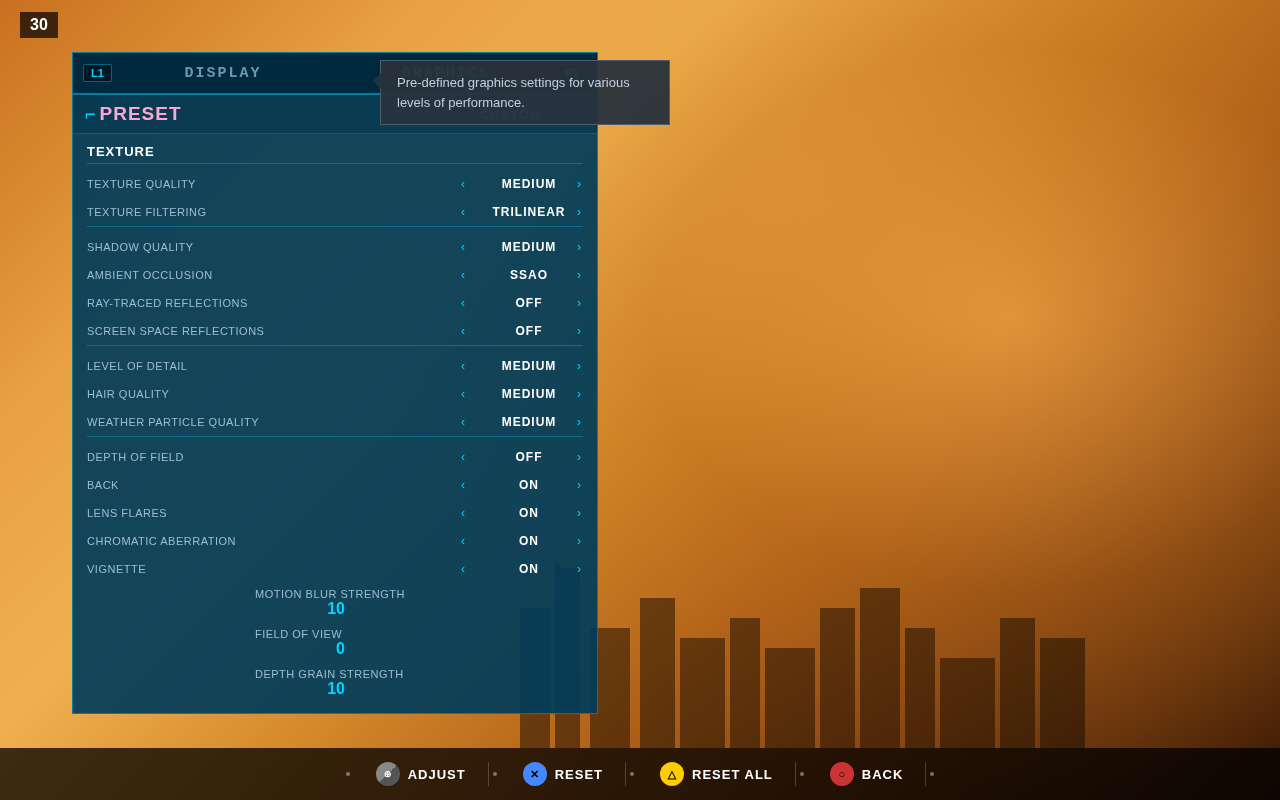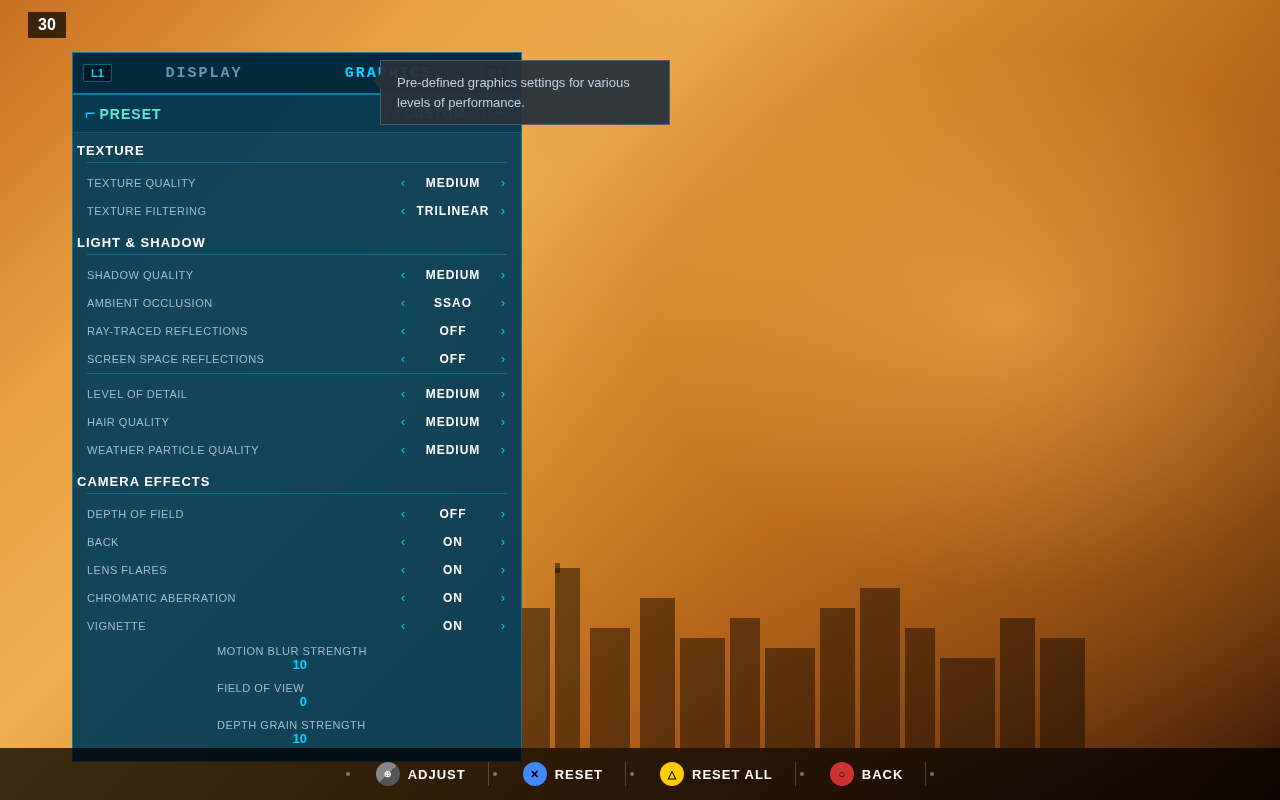--- a/index.html
+++ b/index.html
@@ -27,34 +27,34 @@
       top: 0;
       width: 900px;
       height: 800px;
       background: radial-gradient(ellipse at 70% 40%, rgba(255,180,80,0.6) 0%, rgba(200,120,30,0.3) 40%, transparent 70%);
       z-index: 1;
     }
 
     #frame-number {
       position: absolute;
       top: 12px;
-      left: 28px;
+      left: 20px;
       background: rgba(0,0,0,0.7);
       color: white;
       font-size: 16px;
       font-weight: bold;
       padding: 4px 10px;
       z-index: 10;
     }
 
     #settings-panel {
       position: absolute;
       top: 52px;
       left: 72px;
-      width: 450px;
+      width: 526px;
       background: rgba(0, 60, 90, 0.92);
       border: 1px solid rgba(0, 180, 220, 0.5);
       z-index: 10;
       padding-bottom: 10px;
     }
 
     
     #tab-bar {
       display: flex;
       align-items: center;
@@ -99,22 +99,22 @@
       position: relative;
     }
 
     .preset-bracket {
       color: #00d4ff;
       font-size: 18px;
       margin-right: 4px;
     }
 
     .preset-label {
-      color: #5eead4;
-      font-size: 14px;
+      color: #f9a8d4;
+      font-size: 19px;
       font-weight: bold;
       letter-spacing: 1px;
       flex: 1;
     }
 
     .preset-value {
       color: #00d4ff;
       font-size: 13px;
       font-weight: bold;
       letter-spacing: 1px;
@@ -151,21 +151,21 @@
     }
 
     .tooltip-text {
       color: #c0d0e0;
       font-size: 13px;
       line-height: 1.5;
     }
 
     
     .section-header {
-      padding: 10px 14px 4px 4px;
+      padding: 10px 14px 4px 14px;
       color: white;
       font-size: 13px;
       font-weight: bold;
       letter-spacing: 1px;
     }
 
     .section-divider {
       height: 1px;
       background: rgba(0,180,220,0.4);
       margin: 0 14px 6px 14px;
@@ -192,20 +192,21 @@
       gap: 6px;
     }
 
     .setting-value {
       color: white;
       font-size: 12px;
       font-weight: bold;
       letter-spacing: 1px;
       min-width: 80px;
       text-align: center;
+      margin-left: 16px;
     }
 
     .chevron-btn {
       color: #00d4ff;
       font-size: 12px;
       cursor: pointer;
       padding: 2px;
     }
 
     
@@ -234,21 +235,21 @@
     }
 
     .slider-fill {
       height: 100%;
       background: #00d4ff;
       border-radius: 2px;
     }
 
     .slider-value {
       color: #00d4ff;
-      font-size: 13px;
+      font-size: 16px;
       font-weight: bold;
       min-width: 20px;
       text-align: right;
     }
 
     
     #bottom-bar {
       position: absolute;
       bottom: 0;
       left: 0;
@@ -386,21 +387,20 @@
 
   <div class="setting-row">
     <span class="setting-name">TEXTURE FILTERING</span>
     <div class="setting-control">
       <span class="chevron-btn">‹</span>
       <span class="setting-value">TRILINEAR</span>
       <span class="chevron-btn">›</span>
     </div>
   </div>
 
-  <div class="section-header">LIGHT &amp; SHADOW</div>
   <div class="section-divider"></div>
 
   <div class="setting-row">
     <span class="setting-name">SHADOW QUALITY</span>
     <div class="setting-control">
       <span class="chevron-btn">‹</span>
       <span class="setting-value">MEDIUM</span>
       <span class="chevron-btn">›</span>
     </div>
   </div>
@@ -454,21 +454,20 @@
 
   <div class="setting-row">
     <span class="setting-name">WEATHER PARTICLE QUALITY</span>
     <div class="setting-control">
       <span class="chevron-btn">‹</span>
       <span class="setting-value">MEDIUM</span>
       <span class="chevron-btn">›</span>
     </div>
   </div>
 
-  <div class="section-header">CAMERA EFFECTS</div>
   <div class="section-divider"></div>
 
   <div class="setting-row">
     <span class="setting-name">DEPTH OF FIELD</span>
     <div class="setting-control">
       <span class="chevron-btn">‹</span>
       <span class="setting-value">OFF</span>
       <span class="chevron-btn">›</span>
     </div>
   </div>

